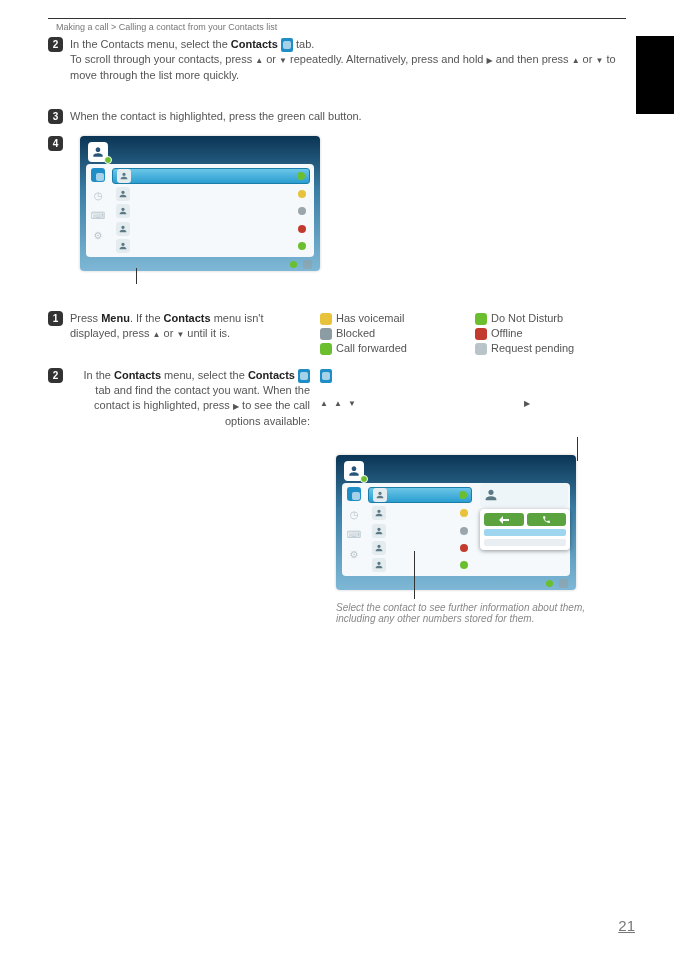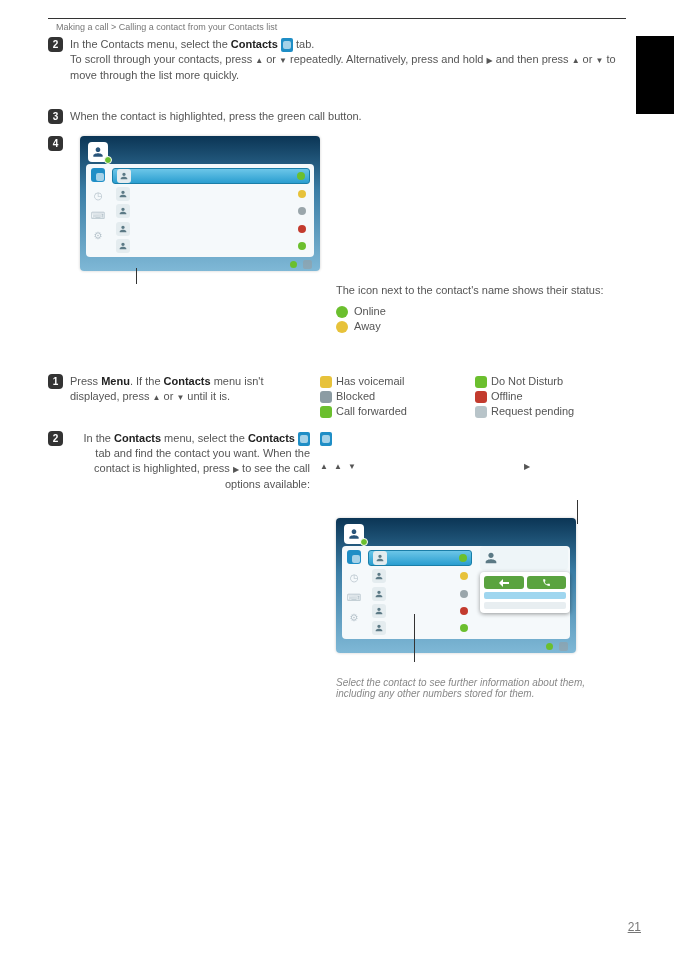--- a/index.html
+++ b/index.html
@@ -62,21 +62,21 @@
   .legend-dot { display:inline-block; width:12px; height:12px; border-radius:50%; vertical-align:middle; margin-right:6px; }
   .legend-icon { display:inline-block; width:12px; height:12px; border-radius:3px; vertical-align:middle; margin-right:4px; }
 
   
   .card-icon { display:inline-block; width:12px; height:14px; border-radius:2px; background:#1f8ec6; vertical-align:middle; position:relative; }
   .card-icon::after { content:""; position:absolute; top:3px; left:2px; width:8px; height:8px; border-radius:2px; background:#fff; opacity:.6; }
 
   .tip { font-style: italic; color:#888; font-size:10px; }
   .section-gap { height: 14px; }
 
-  .page-num { position:absolute; bottom: 20px; right: 33px; font-size:12px; color:#777;text-decoration:underline; }
+  .page-num { position:absolute; bottom: 20px; right: 39px; font-size:15px; color:#777;text-decoration:underline; }
 
 </style>
 </head>
 <body>
 
 <div class="page">
   <div class="breadcrumb">Making a call  &gt;  Calling a contact from your Contacts list</div>
   <div class="top-rule"></div>
   <div class="black-tab"></div>
 
@@ -176,29 +176,20 @@
           <div class="spacer"></div>
           <div class="dot6" style="background:#6bbf2e;"></div>
           <div class="dot-last"></div>
         </div>
 
       </div>
       <div class="callout-line-v" style="top:132px; right:183px; height:16px;"></div>
     </div>
   </div>
 
-  <div class="row" style="margin-top:4px;">
-    <div class="step-col"></div>
-    <div class="text-col"></div>
-    <div style="width:290px;">
-      <div class="bodytext" style="margin-bottom:6px;">The icon next to the contact's name shows their status:</div>
-      <div class="bodytext"><span class="legend-dot" style="background:#6bbf2e;"></span><span>Online</span></div>
-      <div class="bodytext"><span class="legend-dot" style="background:#e7c23a;"></span><span>Away</span></div>
-    </div>
-  </div>
 
   <div class="section-gap"></div>
   <div class="section-gap"></div>
 
   <div class="row">
     <div class="step-col"><span class="step-bullet">1</span></div>
     <div class="text-col bodytext" style="max-width:250px;">
       <span>Press </span><span class="bold">Menu</span><span>. If the </span><span class="bold">Contacts</span><span> menu isn't displayed, press </span><span class="inline-arrow-up"></span><span> or </span><span class="inline-arrow-down"></span><span> until it is.</span>
     </div>
     <div style="width:290px; display:flex; gap:20px;">
@@ -333,19 +324,19 @@
         </div>
       </div>
 
       <div class="callout-line-v" style="top:96px; left:78px; height:48px;"></div>
     </div>
   </div>
 
   <div class="row" style="margin-top:6px;">
     <div class="step-col"></div>
     <div class="text-col"></div>
-    <div style="width:290px;margin-top:12px;">
+    <div style="width:290px;">
       <div class="tip">Select the contact to see further information about them, including any other numbers stored for them.</div>
     </div>
   </div>
 
   <div class="page-num">21</div>
 </div>
 
 </body></html>

